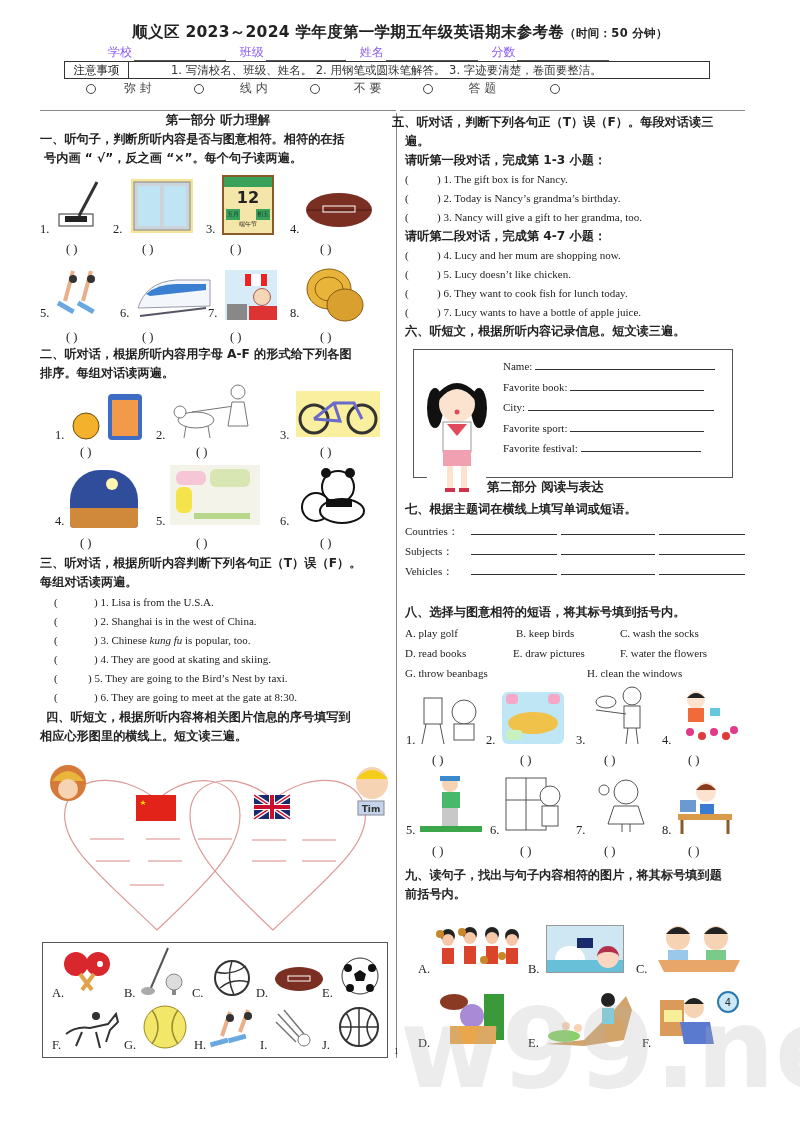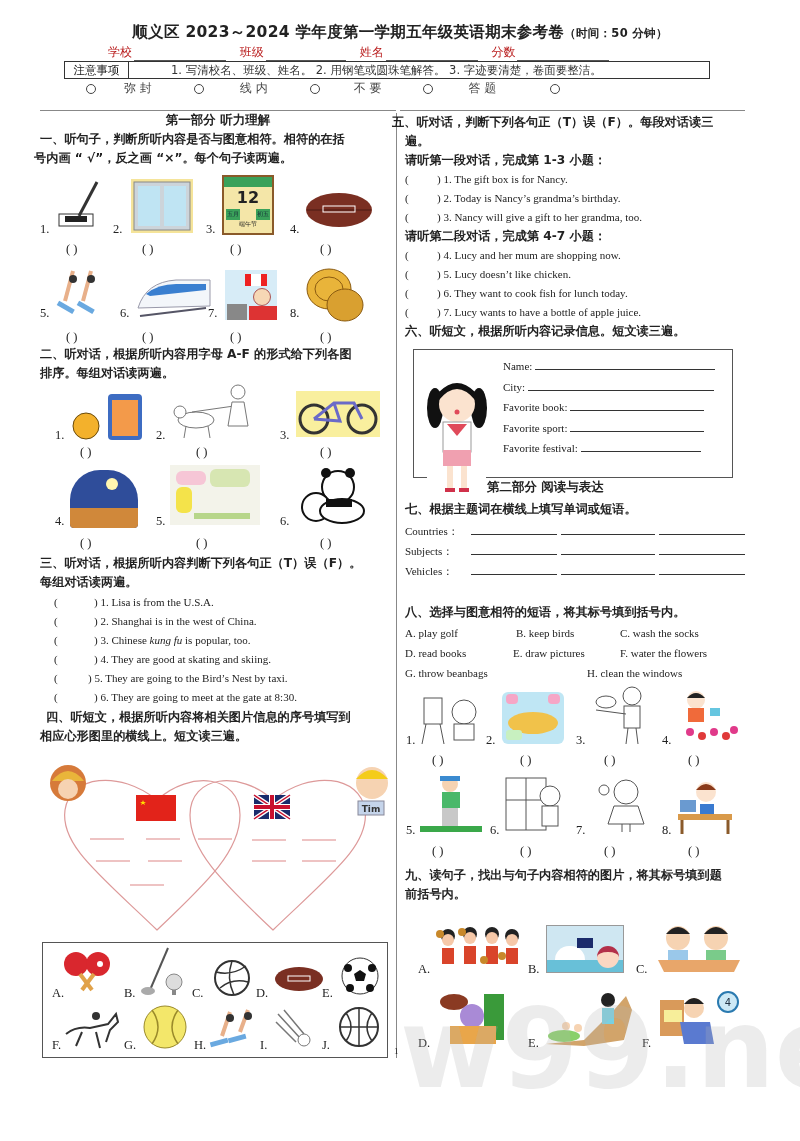--- a/index.html
+++ b/index.html
@@ -2,21 +2,21 @@
 <html><head>
 <meta charset="utf-8">
 <style>
   * { box-sizing: border-box; margin: 0; padding: 0; }
   html, body { width: 800px; height: 1141px; background: #ffffff; overflow: hidden; }
   body { position: relative; font-family: "Liberation Serif", "DejaVu Serif", serif; color: #222; }
   .abs { position: absolute; }
   .cjk { font-family: "DejaVu Sans", sans-serif; }
   .title { left: 0; width: 800px; top: 22px; text-align: center; font-size: 15.5px; font-weight: bold; letter-spacing: 0.3px; }
   .title .sub { font-size: 11.5px; font-weight: bold; }
-  .info-line { top: 44px; left: 108px; font-size: 12px; color: #b91c1c; }
+  .info-line { top: 44px; left: 108px; font-size: 12px; color: #8b5cf6; }
   .info-line span.lbl { margin-right: 2px; }
   .info-line span.blank { display: inline-block; border-bottom: 1px solid #555; height: 12px; vertical-align: bottom; margin-right: 10px; }
   .notice { left: 64px; top: 61px; width: 646px; height: 18px; border: 1px solid #333; display: flex; font-size: 11.5px; }
   .notice .head { width: 64px; border-right: 1px solid #333; text-align: center; line-height: 16px; }
   .notice .body { flex: 1; line-height: 16px; padding-left: 42px; color: #333; }
   .seal { top: 80px; left: 80px; width: 500px; font-size: 12px; color: #444; display: flex; align-items: center; }
   .seal .circ { display: inline-block; width: 10px; height: 10px; border: 1px solid #444; border-radius: 50%; }
   .rule-top { top: 110px; height: 1px; background: #888; }
   .divider { left: 396px; top: 113px; width: 1px; height: 945px; background: #888; }
   .sec-title { font-size: 12.2px; font-weight: bold; line-height: 19px; }
@@ -59,21 +59,21 @@
   <span style="margin-left:35px">答 题</span>
   <span class="circ" style="margin-left:54px"></span>
 </div>
 
 <div class="abs rule-top" style="left:40px;width:356px"></div>
 <div class="abs rule-top" style="left:400px;width:345px"></div>
 <div class="abs divider"></div>
 
 <div class="abs center-head cjk" style="left:40px;width:356px;top:112px">第一部分  听力理解</div>
 <div class="abs sec-title cjk" style="left:40px;top:130px">一、听句子，判断所听内容是否与图意相符。相符的在括</div>
-<div class="abs sec-title cjk" style="left:34px;top:149px">号内画 “ √”，反之画 “×”。每个句子读两遍。</div>
+<div class="abs sec-title cjk" style="left:44px;top:149px">号内画 “ √”，反之画 “×”。每个句子读两遍。</div>
 
 <div class="abs num" style="left:40px;top:222px">1.</div>
 <svg class="pic" style="left:55px;top:178px" width="48" height="56">
   <rect x="4" y="36" width="34" height="12" fill="#fff" stroke="#333"></rect>
     <rect x="10" y="38" width="22" height="6" fill="#222"></rect>
   <line x1="24" y1="38" x2="42" y2="4" stroke="#333" stroke-width="3"></line>
 </svg>
 <div class="abs num" style="left:113px;top:222px">2.</div>
 <svg class="pic" style="left:130px;top:178px" width="64" height="56">
   <rect x="1" y="1" width="62" height="54" fill="#f5e49a"></rect>
@@ -344,22 +344,22 @@
   <rect x="18" y="44" width="28" height="30" fill="#fff" stroke="#999"></rect>
   <polygon points="22,46 42,46 32,58" fill="#e04a5a"></polygon>
   <rect x="18" y="72" width="28" height="16" fill="#f0a0b0"></rect>
   <rect x="22" y="88" width="6" height="22" fill="#fbe3cf"></rect>
     <rect x="36" y="88" width="6" height="22" fill="#fbe3cf"></rect>
   <rect x="20" y="110" width="10" height="4" fill="#d0314a"></rect>
     <rect x="34" y="110" width="10" height="4" fill="#d0314a"></rect>
 </svg>
 <div class="abs" style="left:503px;top:356px">
   <div class="q-line" style="line-height:20.5px"><span>Name:</span> <span class="lineblank" style="width:180px"></span></div>
+  <div class="q-line" style="line-height:20.5px"><span>Favorite book:</span> <span class="lineblank" style="width:134px"></span></div>
   <div class="q-line" style="line-height:20.5px"><span>City:</span> <span class="lineblank" style="width:186px"></span></div>
-  <div class="q-line" style="line-height:20.5px"><span>Favorite book:</span> <span class="lineblank" style="width:134px"></span></div>
   <div class="q-line" style="line-height:20.5px"><span>Favorite sport:</span> <span class="lineblank" style="width:134px"></span></div>
   <div class="q-line" style="line-height:20.5px"><span>Favorite festival:</span> <span class="lineblank" style="width:120px"></span></div>
 </div>
 
 <div class="abs center-head cjk" style="left:487px;top:479px">第二部分  阅读与表达</div>
 <div class="abs sec-title cjk" style="left:405px;top:500px">七、根据主题词在横线上填写单词或短语。</div>
 <div class="abs" style="left:405px;top:521px">
   <div class="q-line" style="line-height:20px"><span style="display:inline-block;width:66px">Countries：</span><span class="lineblank" style="width:86px;margin-right:4px"></span><span class="lineblank" style="width:94px;margin-right:4px"></span><span class="lineblank" style="width:86px"></span></div>
   <div class="q-line" style="line-height:20px"><span style="display:inline-block;width:66px">Subjects：</span><span class="lineblank" style="width:86px;margin-right:4px"></span><span class="lineblank" style="width:94px;margin-right:4px"></span><span class="lineblank" style="width:86px"></span></div>
   <div class="q-line" style="line-height:20px"><span style="display:inline-block;width:66px">Vehicles：</span><span class="lineblank" style="width:86px;margin-right:4px"></span><span class="lineblank" style="width:94px;margin-right:4px"></span><span class="lineblank" style="width:86px"></span></div>

